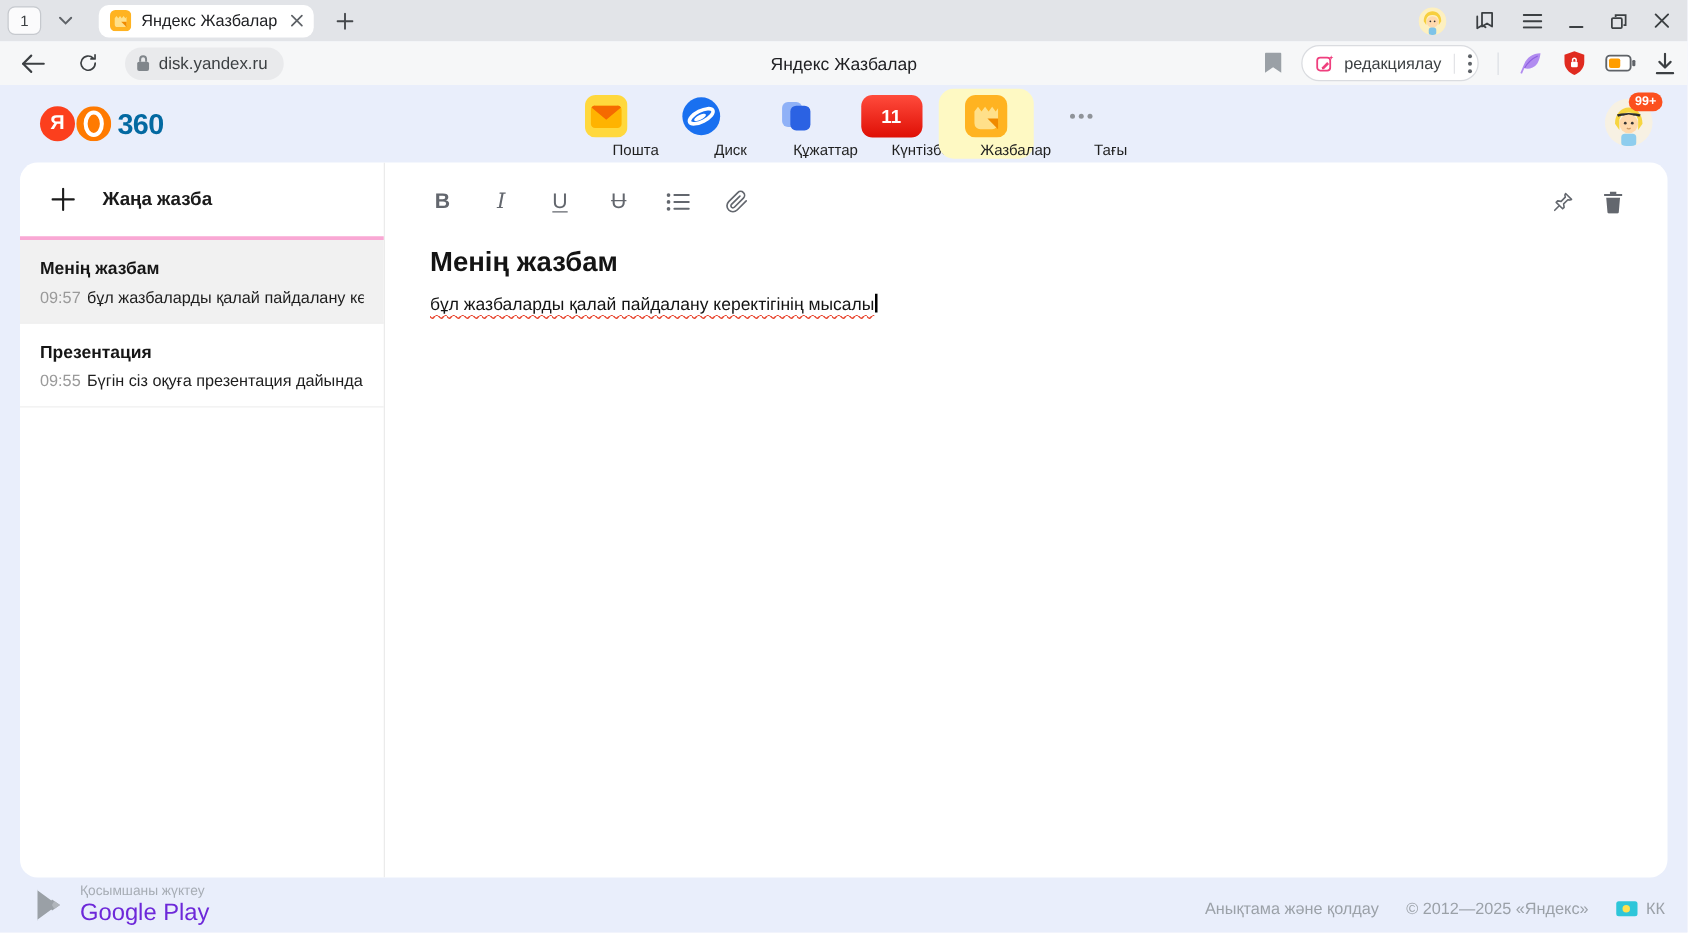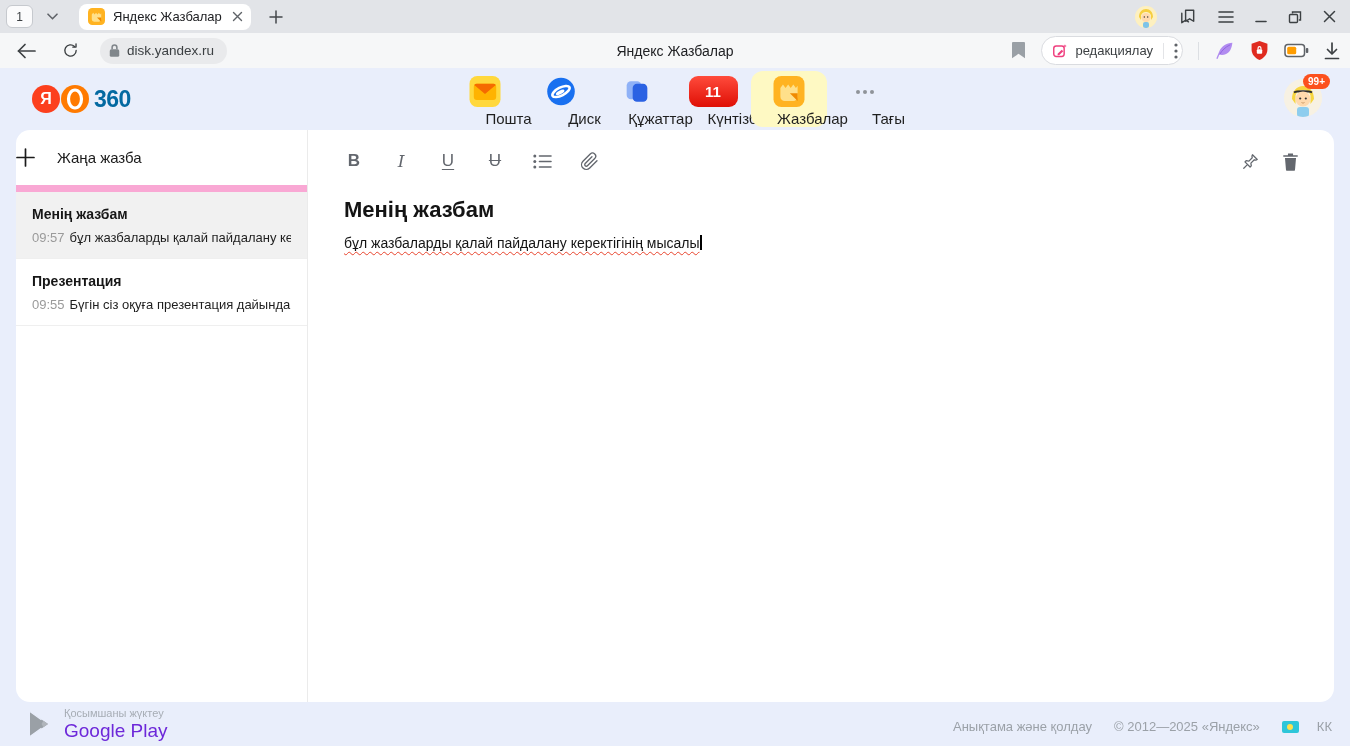--- a/index.html
+++ b/index.html
@@ -35,35 +35,35 @@
   .yheader { height:62px; flex:none; position:relative; display:flex; align-items:center; }
   .logo { position:absolute; left:32px; display:flex; align-items:center; }
   .logo-ya { width:28px; height:28px; border-radius:50%; background:#fc3f1d; color:#fff; font-weight:700; font-size:16px;
              display:flex; align-items:center; justify-content:center; }
   .logo-o { width:28px; height:28px; margin-left:1px; }
   .logo-360 { margin-left:5px; font-size:23px; font-weight:700; color:#0369a1; letter-spacing:-0.5px; }
   .apps { margin:0 auto; display:flex; }
   .app { width:76px; height:56px; border-radius:12px; display:flex; flex-direction:column; align-items:center; padding-top:5px; cursor:default; }
   .app.active { background:#fef9c3; }
   .app-icon { width:34px; height:34px; position:relative; }
-  .app-label { margin-top:3px; font-size:15px; color:#1f1f1f;margin-left:47px; }
+  .app-label { margin-top:3px; font-size:12px; color:#1f1f1f;margin-left:47px; }
   .icon-cal { width:49px; height:34px; border-radius:9px; background:linear-gradient(180deg,#ff4b3c,#df0f05);
               display:flex; align-items:center; justify-content:center; color:#fff; font-weight:700; font-size:15px; }
   .icon-more { width:34px; height:34px; display:flex; align-items:center; justify-content:center; gap:3px; }
   .icon-more i { width:4px; height:4px; border-radius:50%; background:#8f9399; }
   .havatar { position:absolute; right:28px; top:11px; width:38px; height:38px; }
   .havatar-circle { width:38px; height:38px; border-radius:50%; background:#f7f1e3; overflow:hidden; }
   .hbadge { position:absolute; top:-5px; right:-8px; background:#fc501e; color:#fff; font-size:10px; font-weight:700;
             border-radius:9px; padding:2px 5px; }
 
   
   .card { flex:1; min-height:0; margin:0 16px; background:#fff; border-radius:14px; display:flex; overflow:hidden; }
   .sidebar { width:292px; flex:none; border-right:1px solid #ebebeb; display:flex; flex-direction:column; }
-  .newnote { height:62px; flex:none; display:flex; align-items:center; gap:22px; 
-             border-bottom:7px solid #f9a8d4; cursor:pointer; }
+  .newnote { height:62px; flex:none; display:flex; align-items:center; gap:22px; padding-left:25px;
+             border-bottom:3px solid #f9a8d4; cursor:pointer;font-weight:bold; }
   .newnote-label { font-size:15px; color:#1b1b1b; }
   .noteitem { padding:14px 16px 13px; border-bottom:1px solid #efefef; cursor:pointer; }
   .noteitem.sel { background:#f1f1f1; }
   .noteitem h4 { font-size:14px; font-weight:700; color:#161616; margin-bottom:8px; }
   .note-meta { font-size:13px; color:#1e1e1e; white-space:nowrap; overflow:hidden; }
   .note-time { color:#9a9a9a; margin-right:5px; }
 
   .main { flex:1; position:relative; padding:16px 38px 0 36px; }
   .toolbar { display:flex; align-items:center; gap:27px; height:30px; }
   .tbtn { min-width:20px; height:26px; display:flex; align-items:center; justify-content:center;
@@ -79,21 +79,21 @@
            text-decoration-thickness:1px; text-underline-offset:3px; text-decoration-skip-ink:none; }
   .caret { display:inline-block; width:1.5px; height:15px; background:#000; margin-left:1px; vertical-align:-2px; }
 
   
   .footer { height:44px; flex:none; display:flex; align-items:center; padding:0 18px 0 28px; }
   .gplay { display:flex; align-items:center; gap:11px; cursor:pointer; }
   .gp-caption { font-size:11px; color:#a7adb5; margin-bottom:1px; }
   .gp-name { font-size:19px; color:#6d28d9; }
   .fright { margin-left:auto; display:flex; align-items:center; gap:22px; font-size:13px; color:#9ba1a8;
             align-self:flex-end; margin-bottom:12px; }
-  .flagkk { display:flex; align-items:center; gap:18px; }
+  .flagkk { display:flex; align-items:center; gap:7px; }
   .flag { width:17px; height:12px; border-radius:2px; background:#2ec6d9; position:relative; }
   .flag i { position:absolute; left:50%; top:50%; transform:translate(-50%,-50%); width:6px; height:6px;
             border-radius:50%; background:#ffe14d; }
 
   svg { display:block; }
 </style>
 </head>
 <body>
 
 <div class="tabbar">

